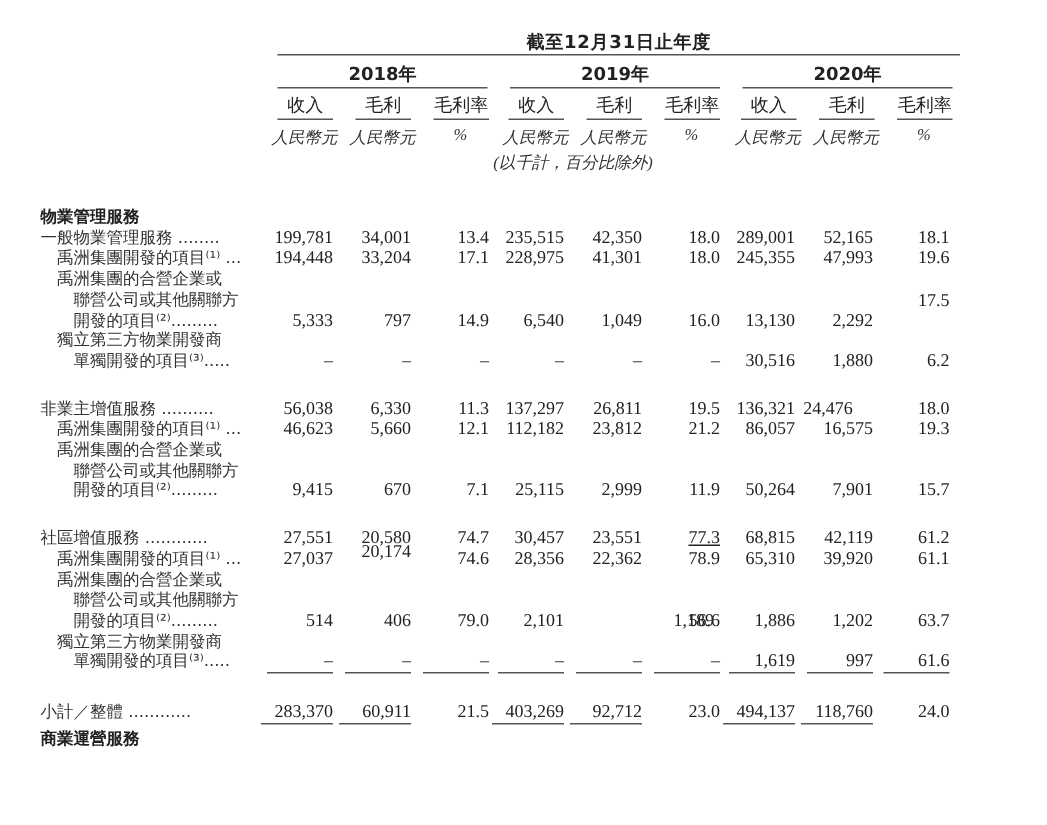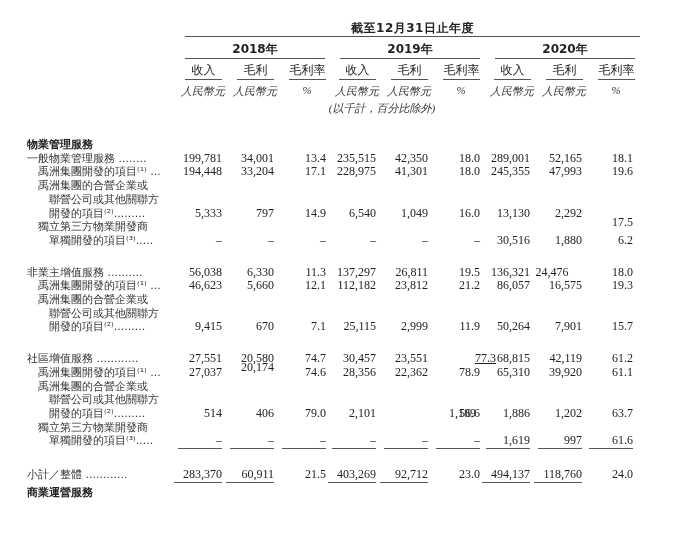--- a/index.html
+++ b/index.html
@@ -88,21 +88,21 @@
     <div class="lbl" style="left: 49px; top: 191.8px;">聯營公司或其他關聯方</div>
     <div class="lbl" style="left: 49px; top: 205.5px;">開發的項目⁽²⁾.........</div>
     <div class="num" style="left: 162px; top: 205.5px;">5,333</div>
     <div class="num" style="left: 214px; top: 205.5px;">797</div>
     <div class="num" style="left: 266px; top: 205.5px;">14.9</div>
     <div class="num" style="left: 316px; top: 205.5px;">6,540</div>
     <div class="num" style="left: 368px; top: 205.5px;">1,049</div>
     <div class="num" style="left: 420px; top: 205.5px;">16.0</div>
     <div class="num" style="left: 470px; top: 205.5px;">13,130</div>
     <div class="num" style="left: 522px; top: 205.5px;">2,292</div>
-    <div class="num" style="left: 573px; top: 215px;">17.5</div>
+    <div class="num" style="left: 573px; top: 193px;">17.5</div>
     <div class="lbl" style="left: 38px; top: 219.2px;">獨立第三方物業開發商</div>
     <div class="lbl" style="left: 49px; top: 232.9px;">單獨開發的項目⁽³⁾.....</div>
     <div class="num" style="left: 162px; top: 232.9px;">–</div>
     <div class="num" style="left: 214px; top: 232.9px;">–</div>
     <div class="num" style="left: 266px; top: 232.9px;">–</div>
     <div class="num" style="left: 316px; top: 232.9px;">–</div>
     <div class="num" style="left: 368px; top: 232.9px;">–</div>
     <div class="num" style="left: 420px; top: 232.9px;">–</div>
     <div class="num" style="left: 470px; top: 232.9px;">30,516</div>
     <div class="num" style="left: 522px; top: 232.9px;">1,880</div>
@@ -138,21 +138,21 @@
     <div class="num" style="left: 420px; top: 319.4px;">11.9</div>
     <div class="num" style="left: 470px; top: 319.4px;">50,264</div>
     <div class="num" style="left: 522px; top: 319.4px;">7,901</div>
     <div class="num" style="left: 573px; top: 319.4px;">15.7</div>
     <div class="lbl" style="left: 27px; top: 351.1px;">社區增值服務 ............</div>
     <div class="num" style="left: 162px; top: 351.1px;">27,551</div>
     <div class="num" style="left: 214px; top: 351.1px;">20,580</div>
     <div class="num" style="left: 266px; top: 351.1px;">74.7</div>
     <div class="num" style="left: 316px; top: 351.1px;">30,457</div>
     <div class="num" style="left: 368px; top: 351.1px;">23,551</div>
-    <div class="num" style="left: 436px; top: 351.1px; text-decoration: underline;">77.3</div>
+    <div class="num" style="left: 420px; top: 351.1px; text-decoration: underline;">77.3</div>
     <div class="num" style="left: 470px; top: 351.1px;">68,815</div>
     <div class="num" style="left: 522px; top: 351.1px;">42,119</div>
     <div class="num" style="left: 573px; top: 351.1px;">61.2</div>
     <div class="lbl" style="left: 38px; top: 364.8px;">禹洲集團開發的項目⁽¹⁾ ...</div>
     <div class="num" style="left: 162px; top: 364.8px;">27,037</div>
     <div class="num" style="left: 214px; top: 360px;">20,174</div>
     <div class="num" style="left: 266px; top: 364.8px;">74.6</div>
     <div class="num" style="left: 316px; top: 364.8px;">28,356</div>
     <div class="num" style="left: 368px; top: 364.8px;">22,362</div>
     <div class="num" style="left: 420px; top: 364.8px;">78.9</div>

